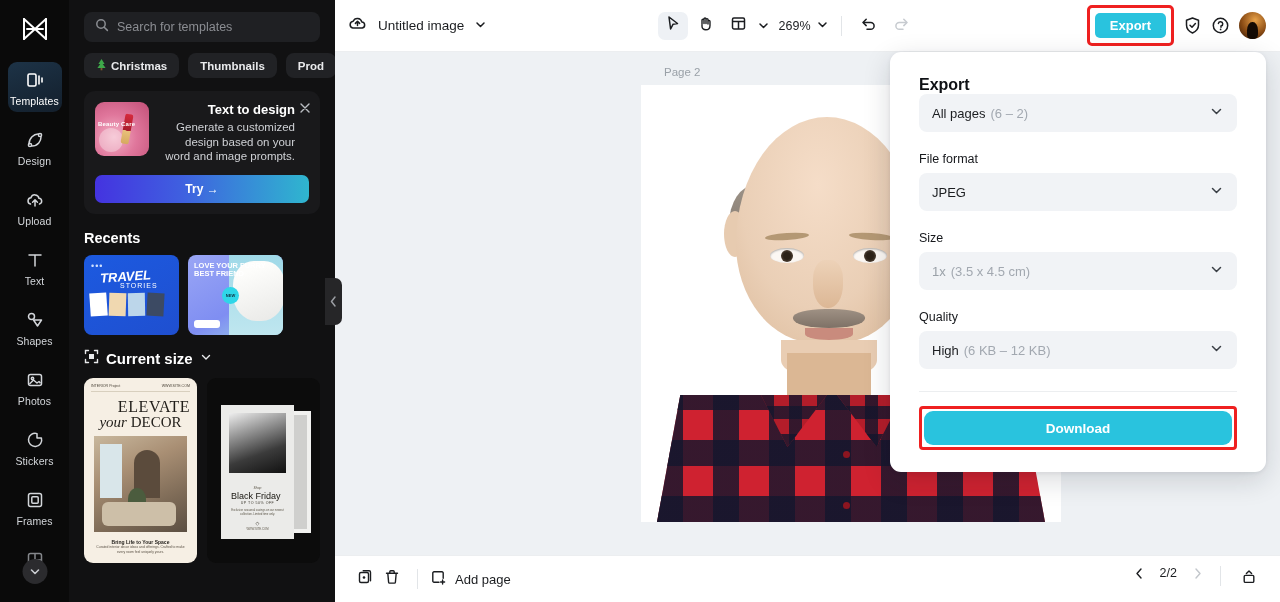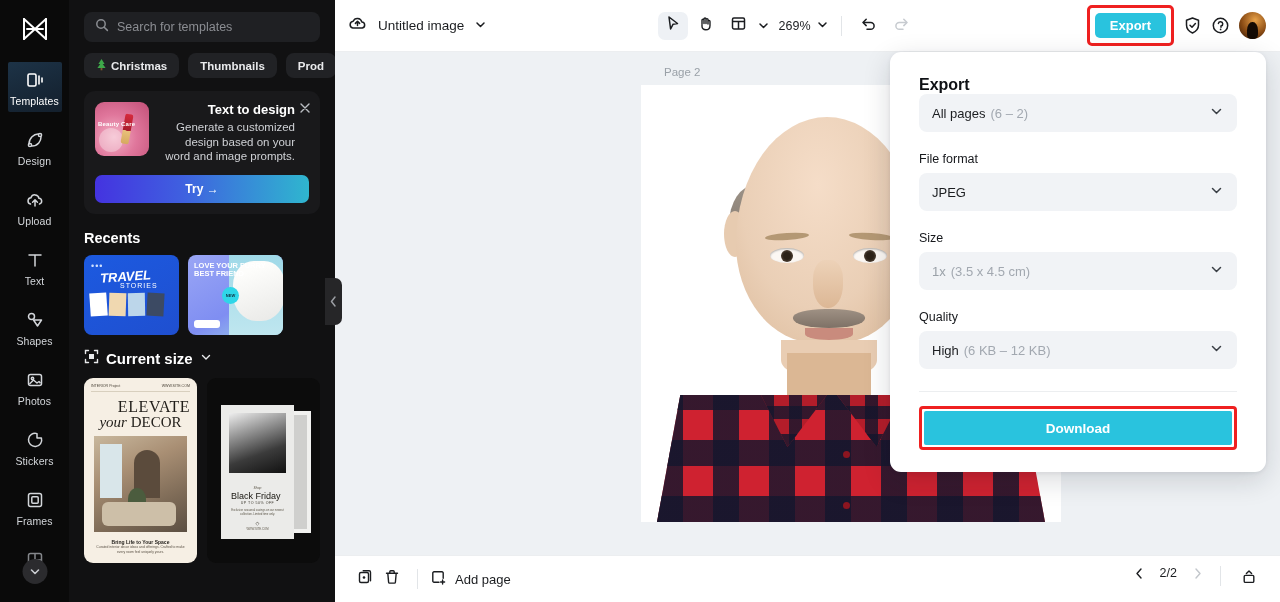--- a/index.html
+++ b/index.html
@@ -14,21 +14,21 @@
   
   .rail {
     width: 69px; height: 602px; background: #0a0a0a;
     display: flex; flex-direction: column; align-items: center;
     flex: 0 0 69px; position: relative;
   }
   .logo { margin-top: 14px; margin-bottom: 8px; width: 34px; height: 30px;
           display:flex; align-items:center; justify-content:center; }
   .rail-item {
     width: 54px; margin-top: 10px; padding: 7px 0 5px;
-    border-radius: 2px; display: flex; flex-direction: column;
+    border-radius: 9px; display: flex; flex-direction: column;
     align-items: center; gap: 4px; cursor: pointer;
   }
   .rail-item.active {
     background: linear-gradient(160deg,#1d3347 0%,#162534 70%,#14202d 100%);
   }
   .rail-item .ri-ico { width: 22px; height: 22px; display:flex; align-items:center; justify-content:center; }
   .rail-item .ri-lbl { font-size: 10.5px; color: #d3d6da; letter-spacing: .1px; }
   .rail-item.active .ri-lbl { color: #ffffff; }
   .rail-more {
     position:absolute; bottom: 18px; left: 50%; transform: translateX(-50%);
@@ -264,21 +264,21 @@
     height: 38px; background:#f1f3f6; border-radius:8px; display:flex; align-items:center;
     padding: 0 13px; cursor:pointer;
   }
   .ep-val { font-size:13px; color:#1b1d20; }
   .ep-val.muted { color:#9aa1a8; }
   .ep-sub { font-size:13px; color:#a2a8b0; margin-left:5px; }
   .ep-chev { margin-left:auto; }
   .ep-rule { height:1px; background:#eceef0; margin-top: 22px; }
   .dl-wrap { margin-top: 14px; border: 3px solid #ef2020; border-radius:4px; padding:2px; }
   .dl-btn {
-    width:100%; height: 34px; background:#29c3de; border:none; border-radius:2px;
+    width:100%; height: 34px; background:#29c3de; border:none; border-radius:9px;
     color:#fff; font-size:13.5px; font-weight:700; cursor:pointer;
   }
 </style>
 </head>
 <body>
 
 <div class="app">
 
   <div class="rail">
     <div class="logo">

